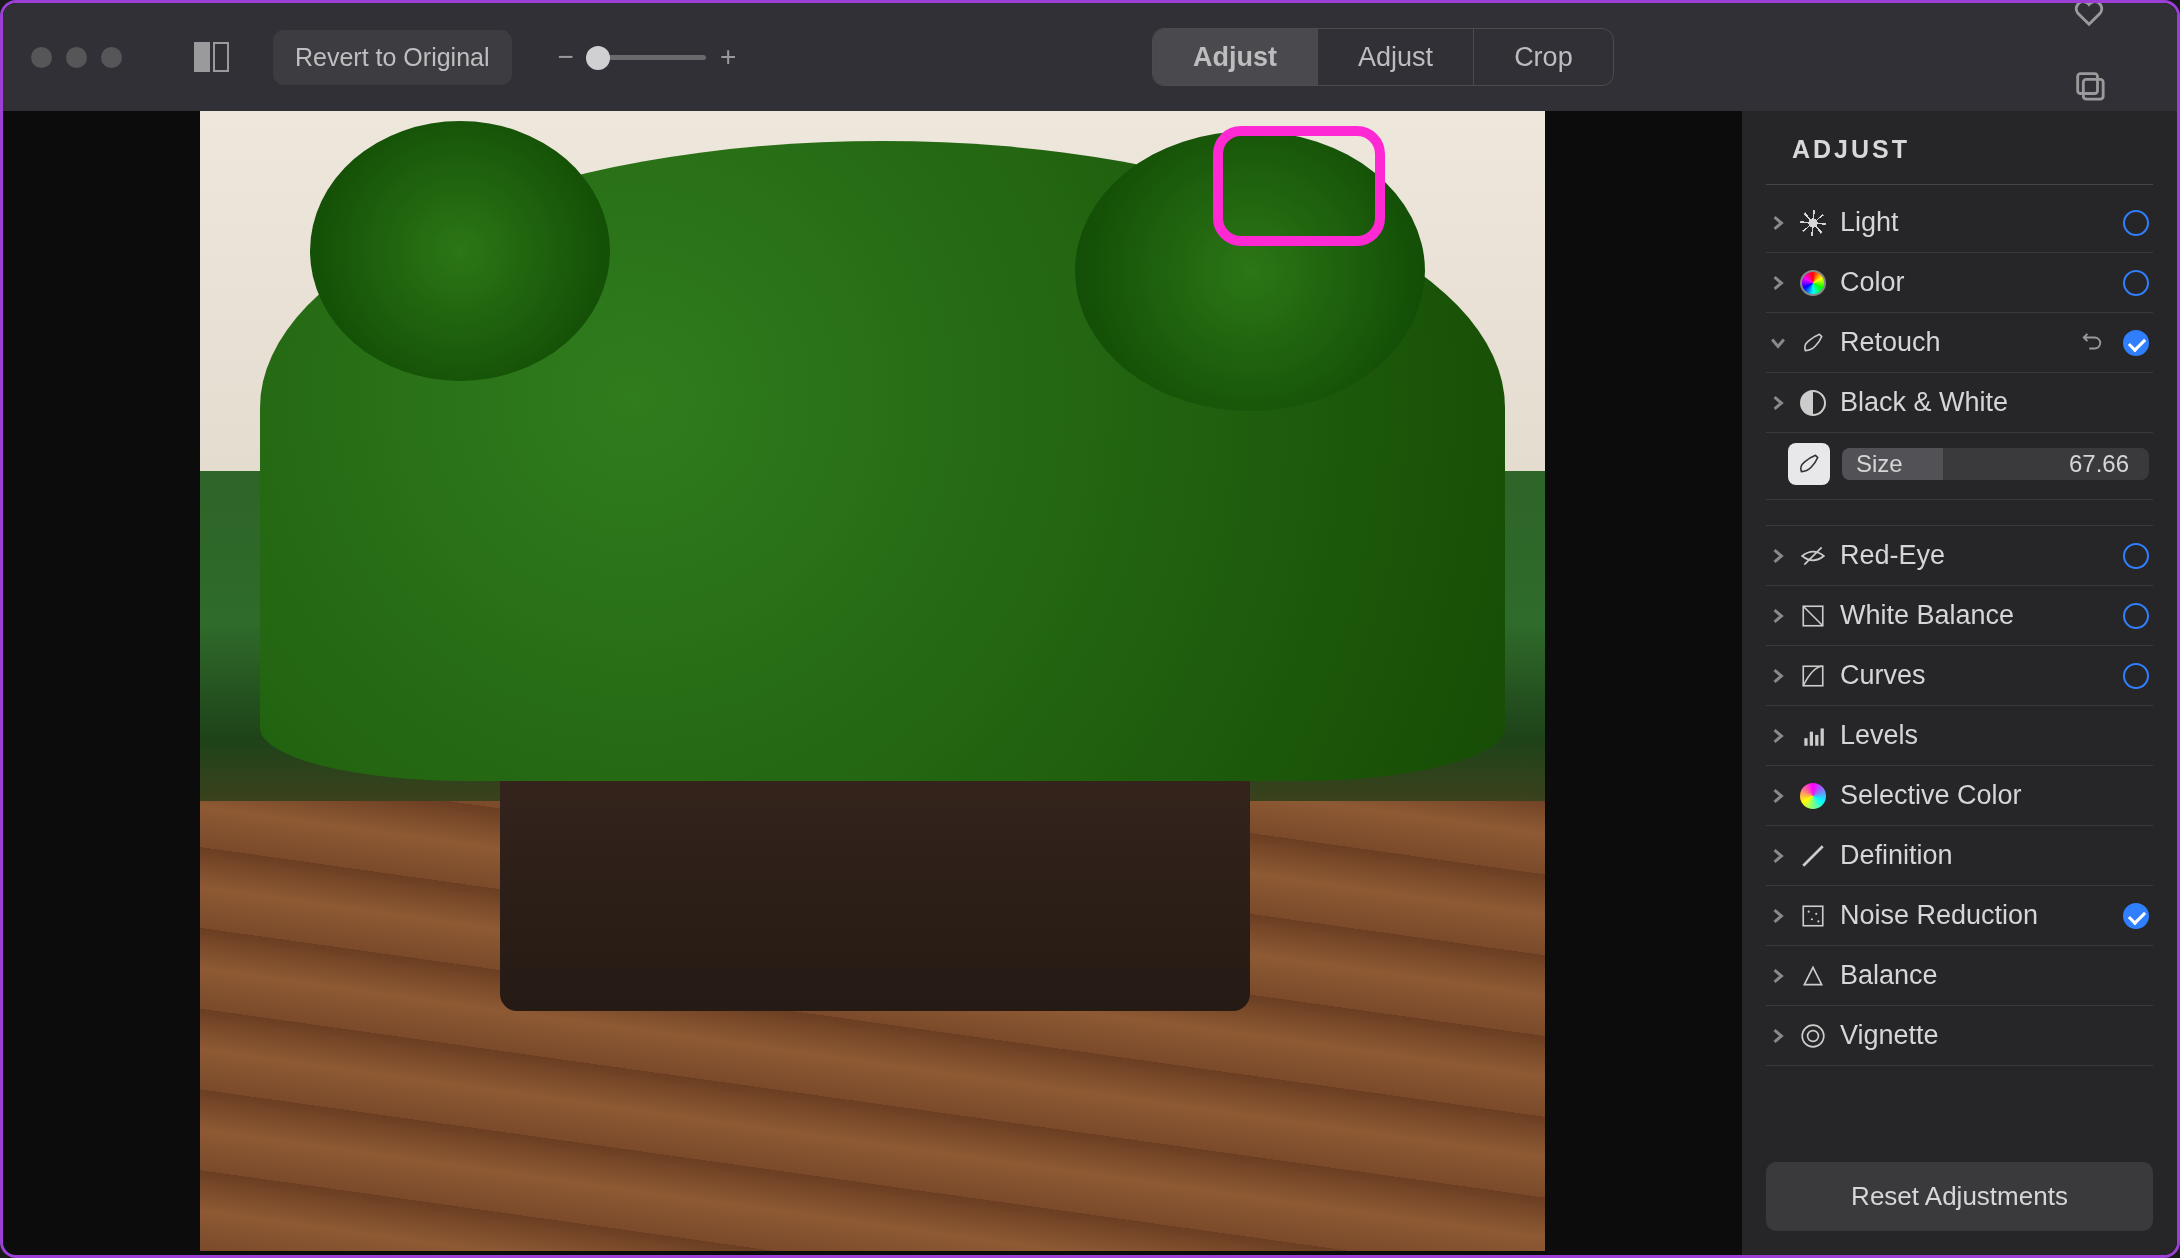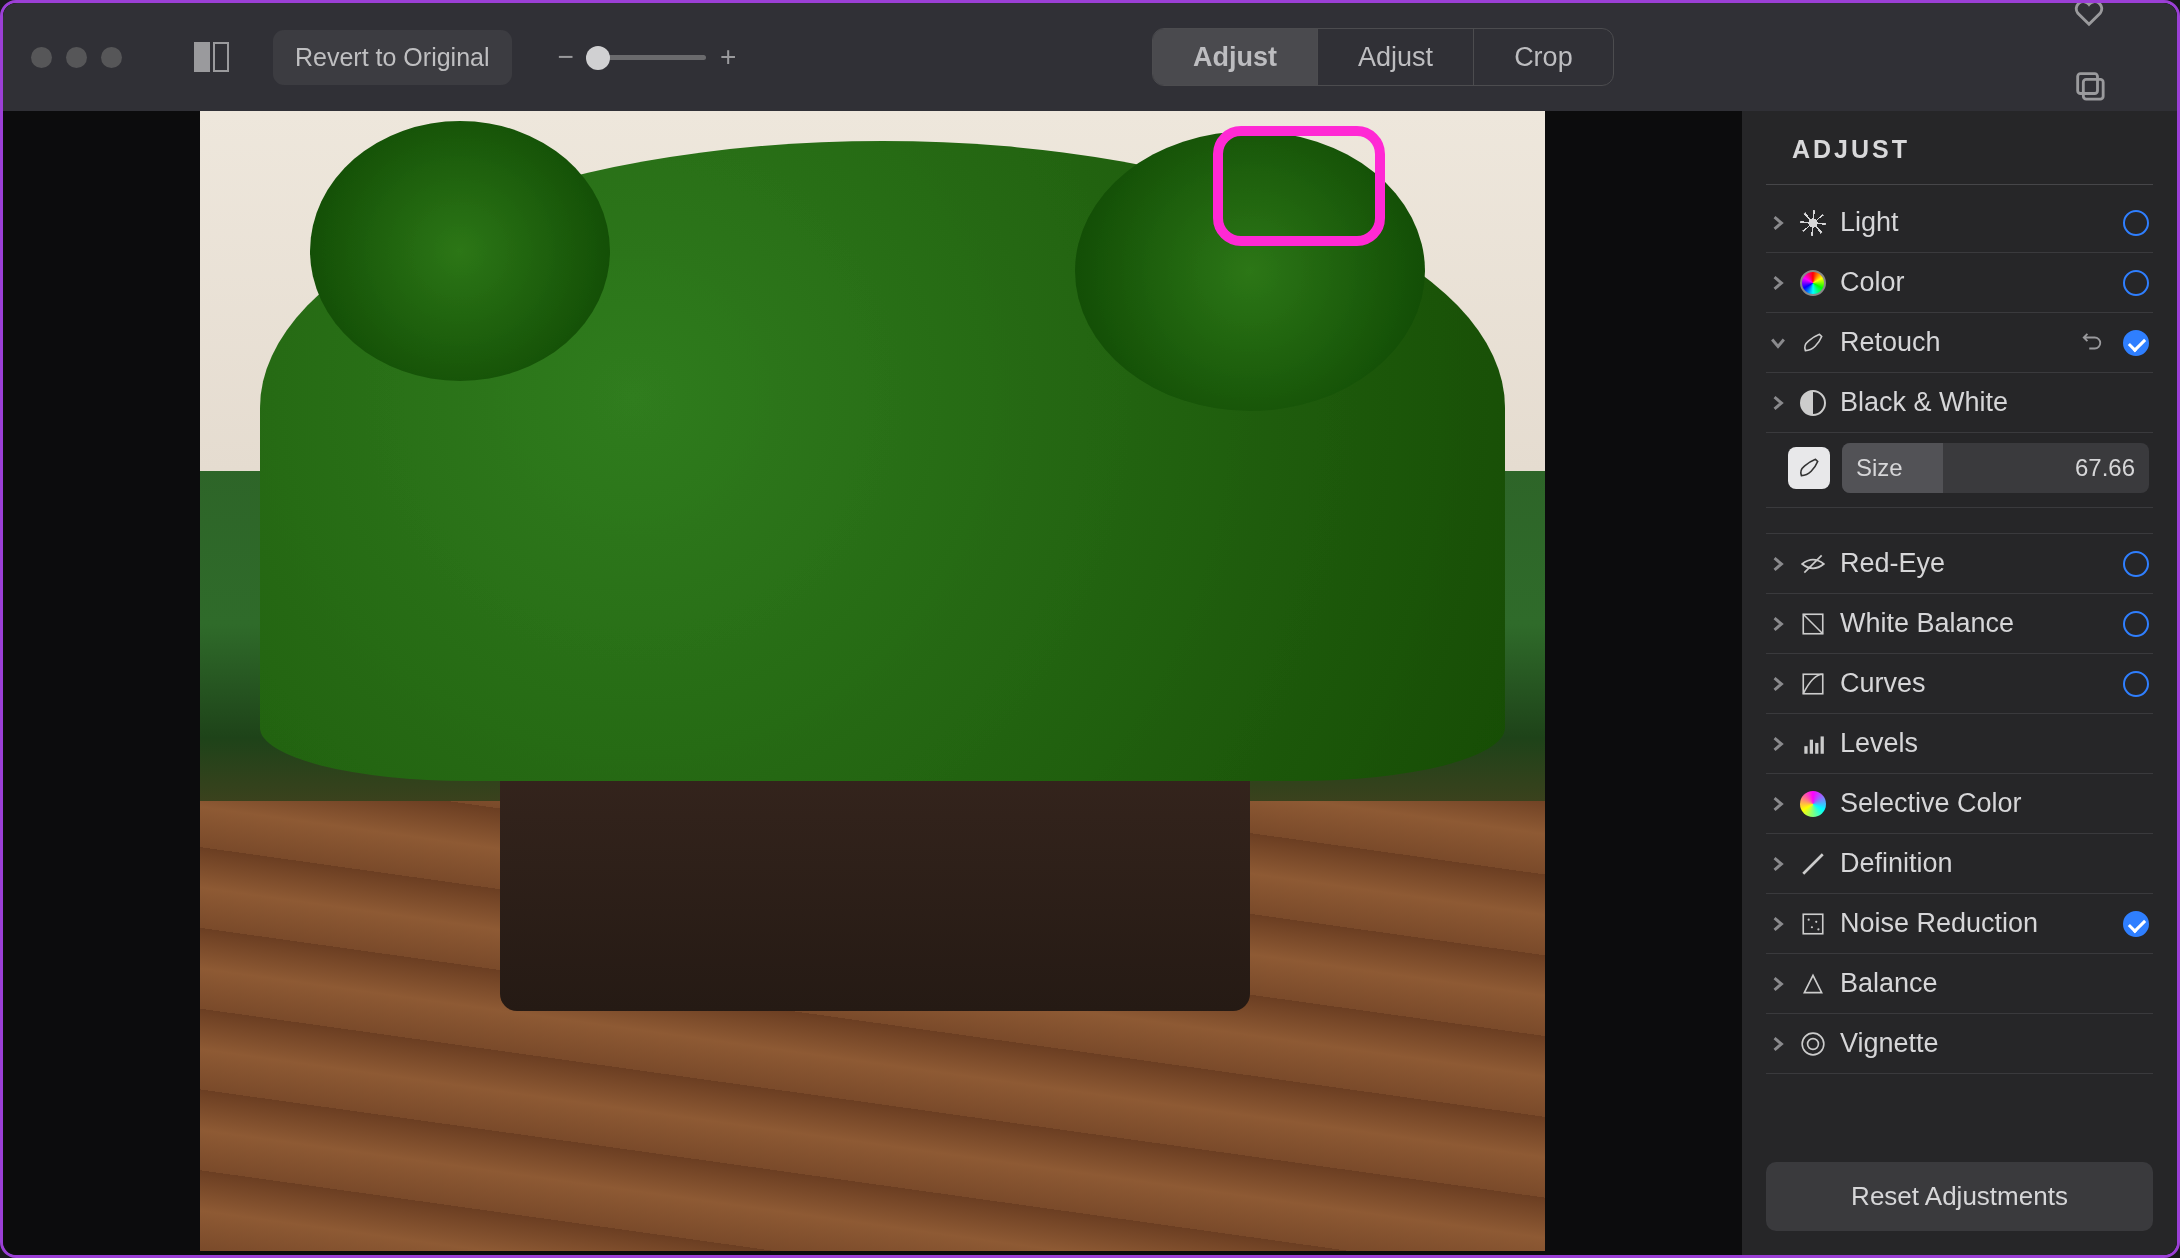--- a/index.html
+++ b/index.html
@@ -164,26 +164,26 @@
 .retouch-sub {
   display:flex; align-items:center; gap: 12px;
   padding: 10px 4px 14px 22px;
   border-bottom: 1px solid #3a3a3d;
 }
 .brush-btn {
   width: 42px; height: 42px; border-radius: 8px; background:#e8e8ea;
   display:flex; align-items:center; justify-content:center;
 }
 .size-slider {
-  flex:1; height: 50px; background:#3a3a3d; border-radius:8px;
+  flex:1; height: 32px; background:#3a3a3d; border-radius:8px;
   display:flex; align-items:center; position:relative; overflow:hidden;padding-left:11px;
 }
 .size-slider .fill { position:absolute; top:0; left:0; bottom:0; width:33%; background:#525256; }
 .size-slider .lbl { position:absolute; left:14px; font-size:24px; color:#d6d6d8; z-index:1; }
-.size-slider .val { position:absolute; right:14px; font-size:24px; color:#d6d6d8; z-index:1; }
+.size-slider .val { position:absolute; right:20px; font-size:24px; color:#d6d6d8; z-index:1; }
 
 .spacer-row { height: 26px; border-bottom:1px solid #3a3a3d; }
 
 .reset-btn {
   margin-top: auto;
   background:#3a3a3d; border:none; color:#d6d6d8;
   font-size:26px; padding:19px; border-radius:10px; width:100%;
 }
 
 

